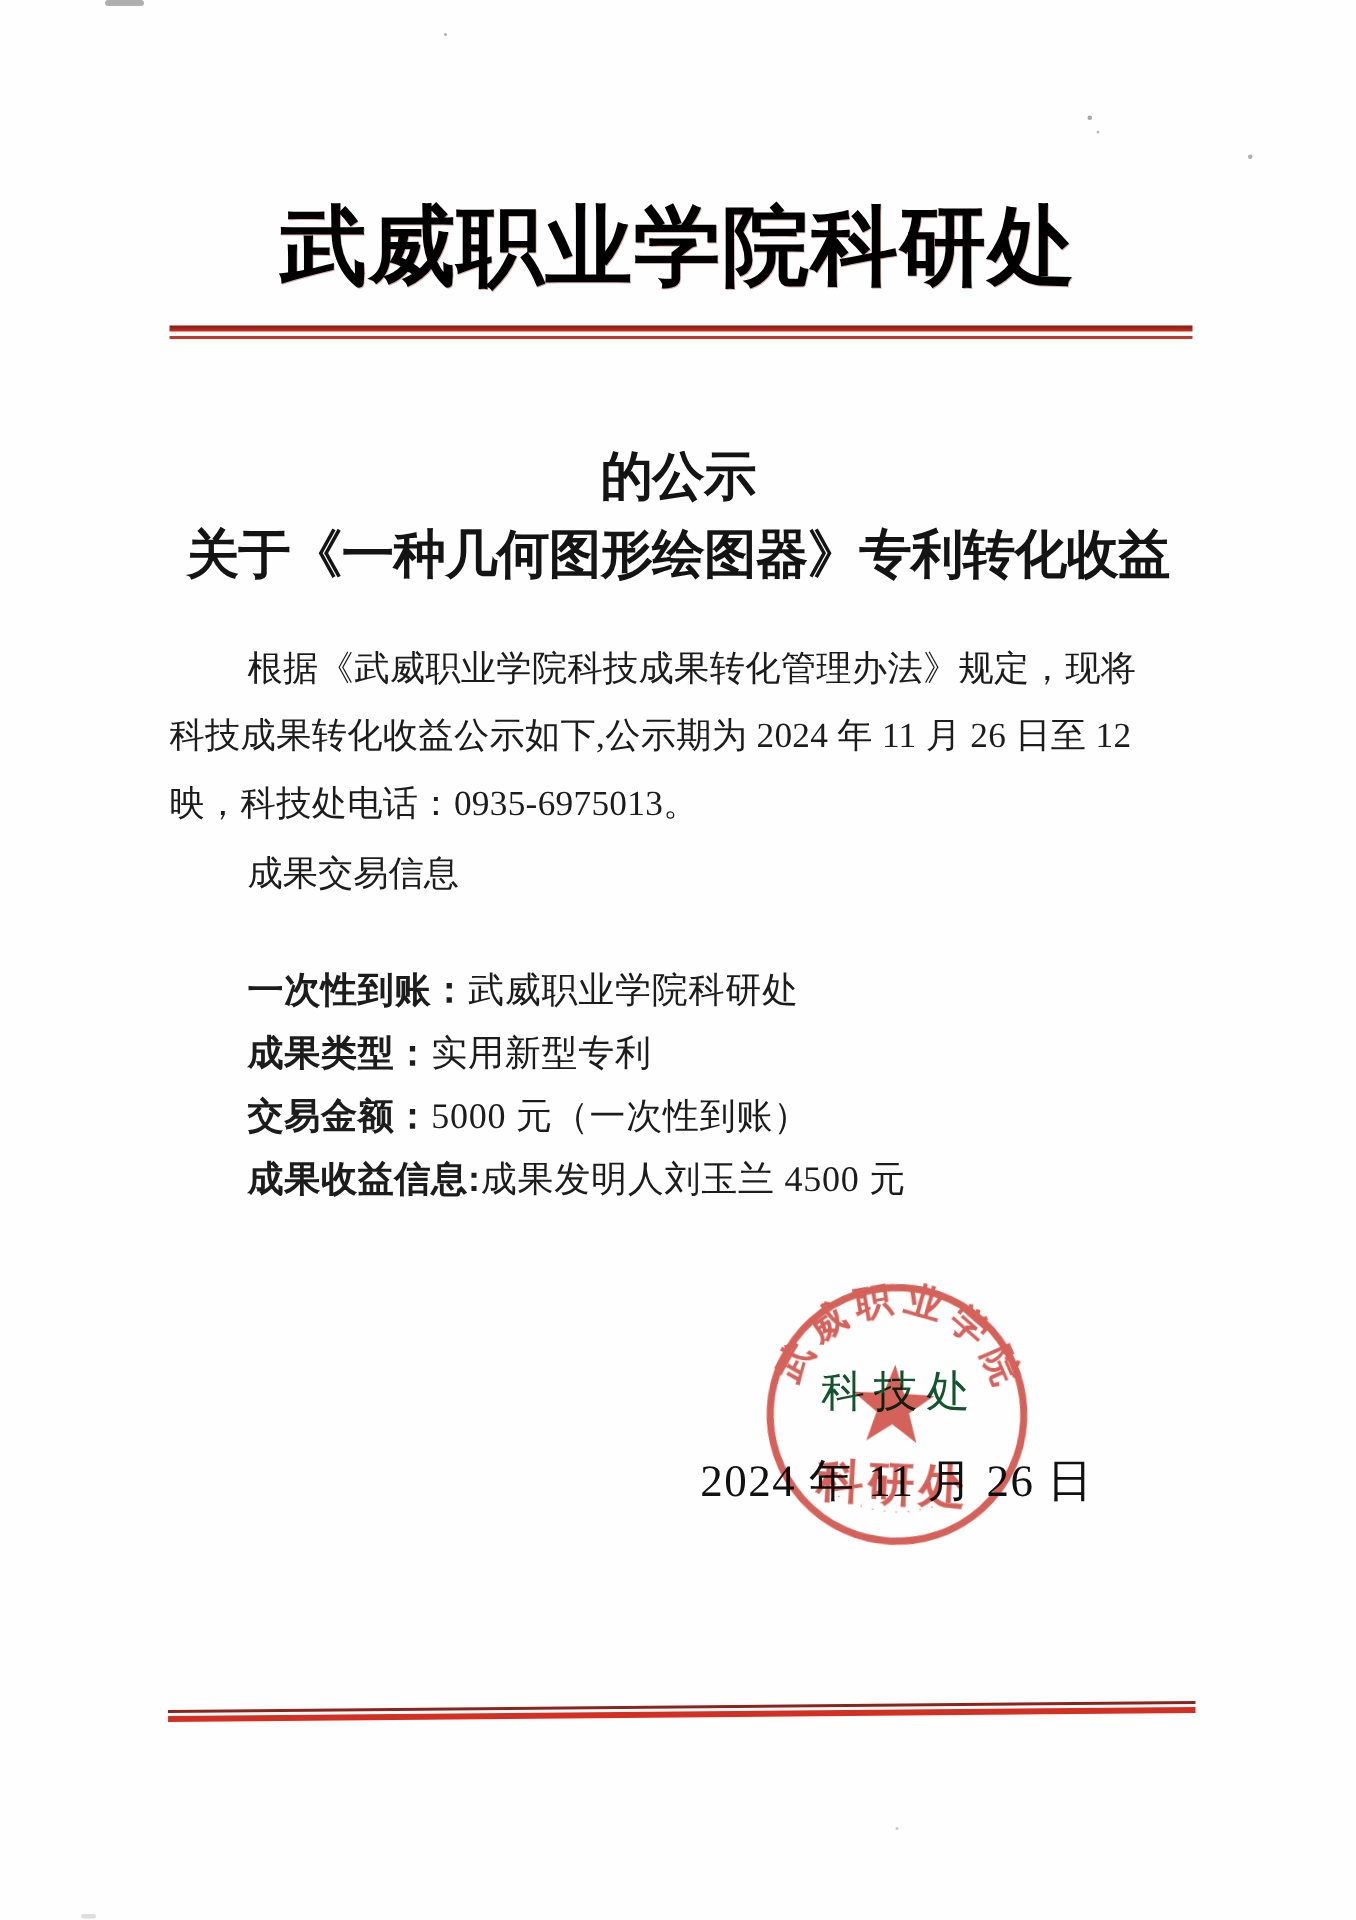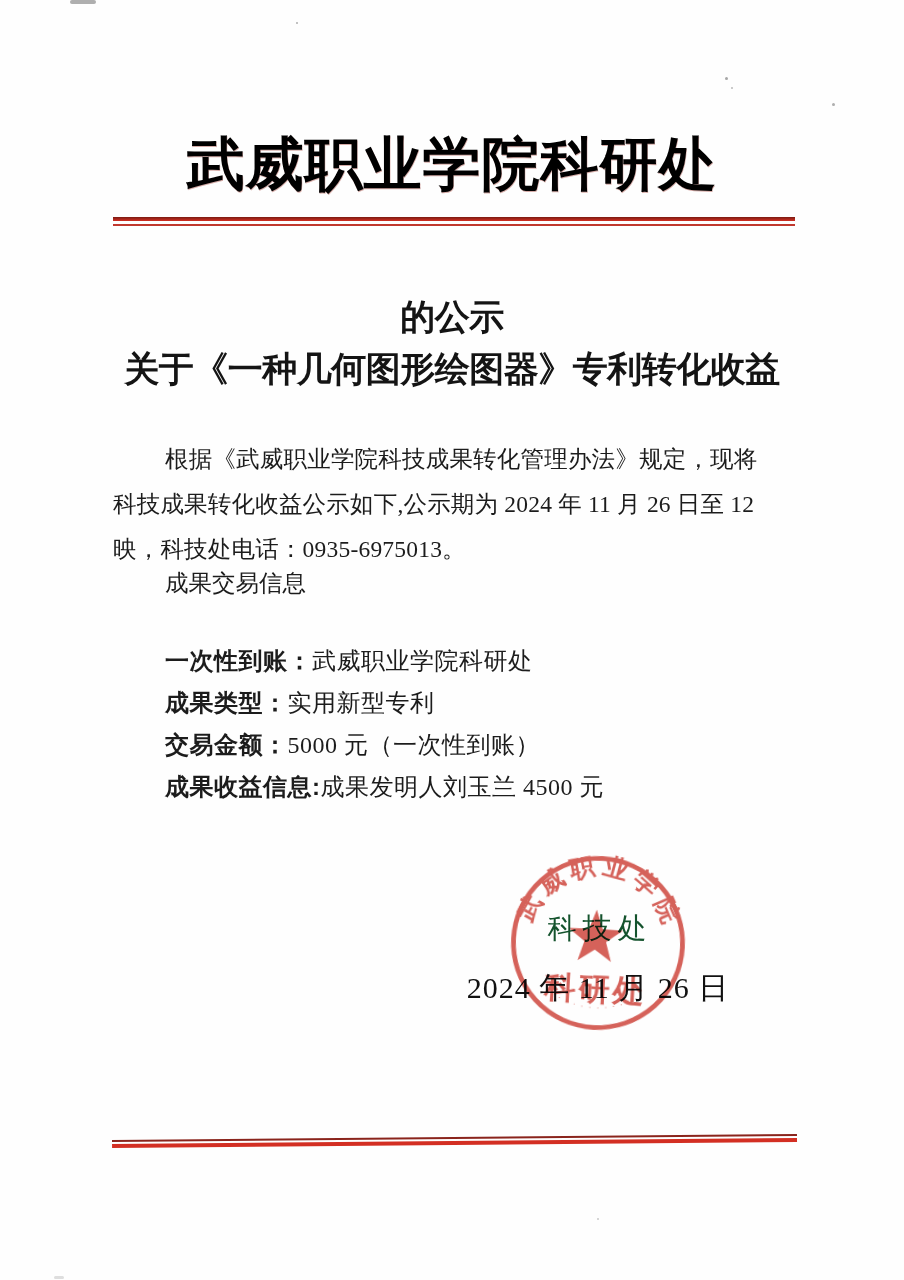--- a/index.html
+++ b/index.html
@@ -28,21 +28,21 @@
   .head-rule .thin{height:2px;background:#c0392f;}
   
   .doc-title{
     position:absolute;left:0;top:292px;width:904px;
     text-align:center;
     font-size:35px;font-weight:700;line-height:52px;
     letter-spacing:-0.5px;color:#141414;
   }
   
   .body-block{
-    position:absolute;left:113px;top:437px;width:682px;
+    position:absolute;left:113px;top:424px;width:682px;
     font-size:23.5px;line-height:45px;letter-spacing:0.2px;
   }
   .pline{white-space:nowrap;}
   .indent{text-indent:52px;}
   .section-label{
     position:absolute;left:113px;top:563px;width:682px;
     font-size:23.5px;line-height:40px;text-indent:52px;
   }
   
   .details{

